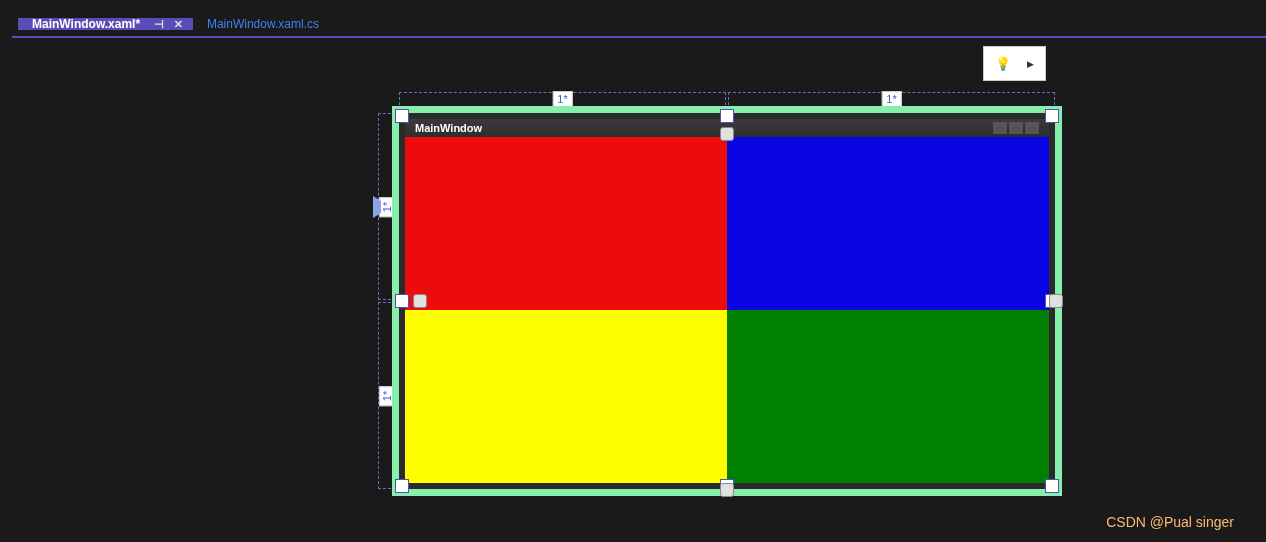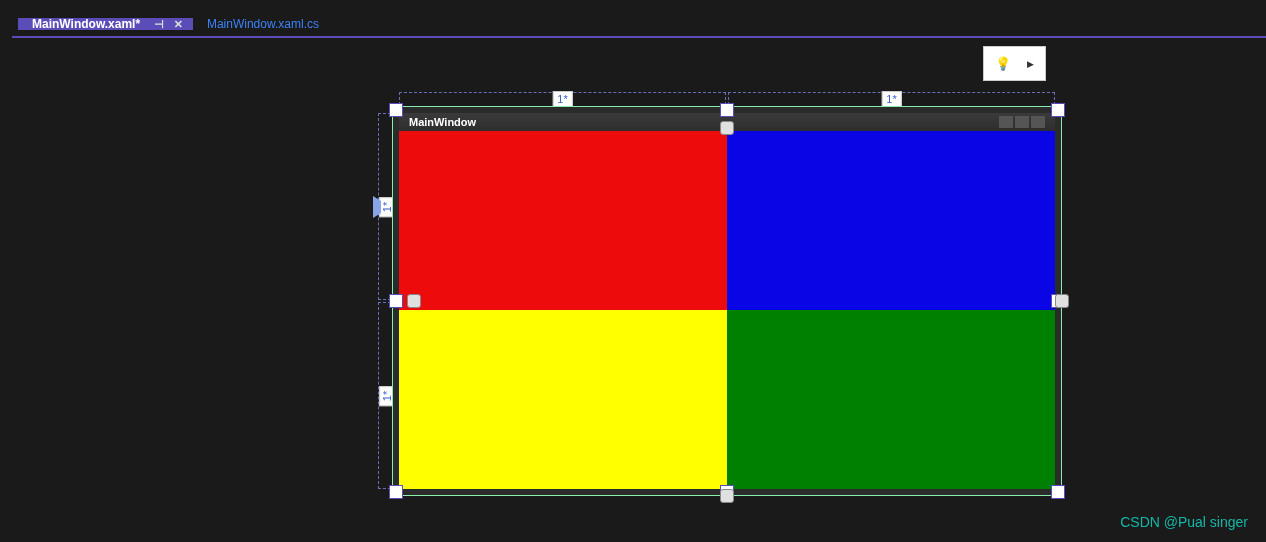--- a/index.html
+++ b/index.html
@@ -121,21 +121,21 @@
       padding: 1px 4px;
       border: 1px solid #ccc;
       white-space: nowrap;
     }
     .window-frame {
       position: absolute;
       left: 20px;
       top: 20px;
       right: 0;
       bottom: 0;
-      border: 1px solid #86efac;
+      border: 7px solid #86efac;
       background: #2b2b2b;
     }
     .title-bar {
       height: 18px;
       background: linear-gradient(to bottom, #3a3a3a, #2e2e2e);
       display: flex;
       align-items: center;
       justify-content: space-between;
       padding: 0 4px;
     }
@@ -176,23 +176,23 @@
       background: #e0e0e0;
       border: 1px solid #888;
       border-radius: 3px;
     }
     .ga-top { left: 50%; top: 14px; width: 10px; height: 14px; transform: translateX(-50%); }
     .ga-bot { left: 50%; bottom: -8px; width: 10px; height: 14px; transform: translateX(-50%); }
     .ga-left { left: 14px; top: 50%; width: 14px; height: 10px; transform: translateY(-50%); }
     .ga-right { right: -8px; top: 50%; width: 14px; height: 10px; transform: translateY(-50%); }
     .watermark {
       position: absolute;
-      right: 18px;
+      right: 32px;
       bottom: 12px;
-      color: #14b8a6;
+      color: #fdba74;
       font-size: 14px;
       font-family: sans-serif;
     }
     .tri-marker {
       position: absolute;
       width: 0; height: 0;
       border-style: solid;
     }
     .tri-top { left: -6px; top: 50%; border-width: 5px 0 5px 8px; border-color: transparent transparent transparent #8aa4e8; transform: translateY(-50%);}
   </style>

